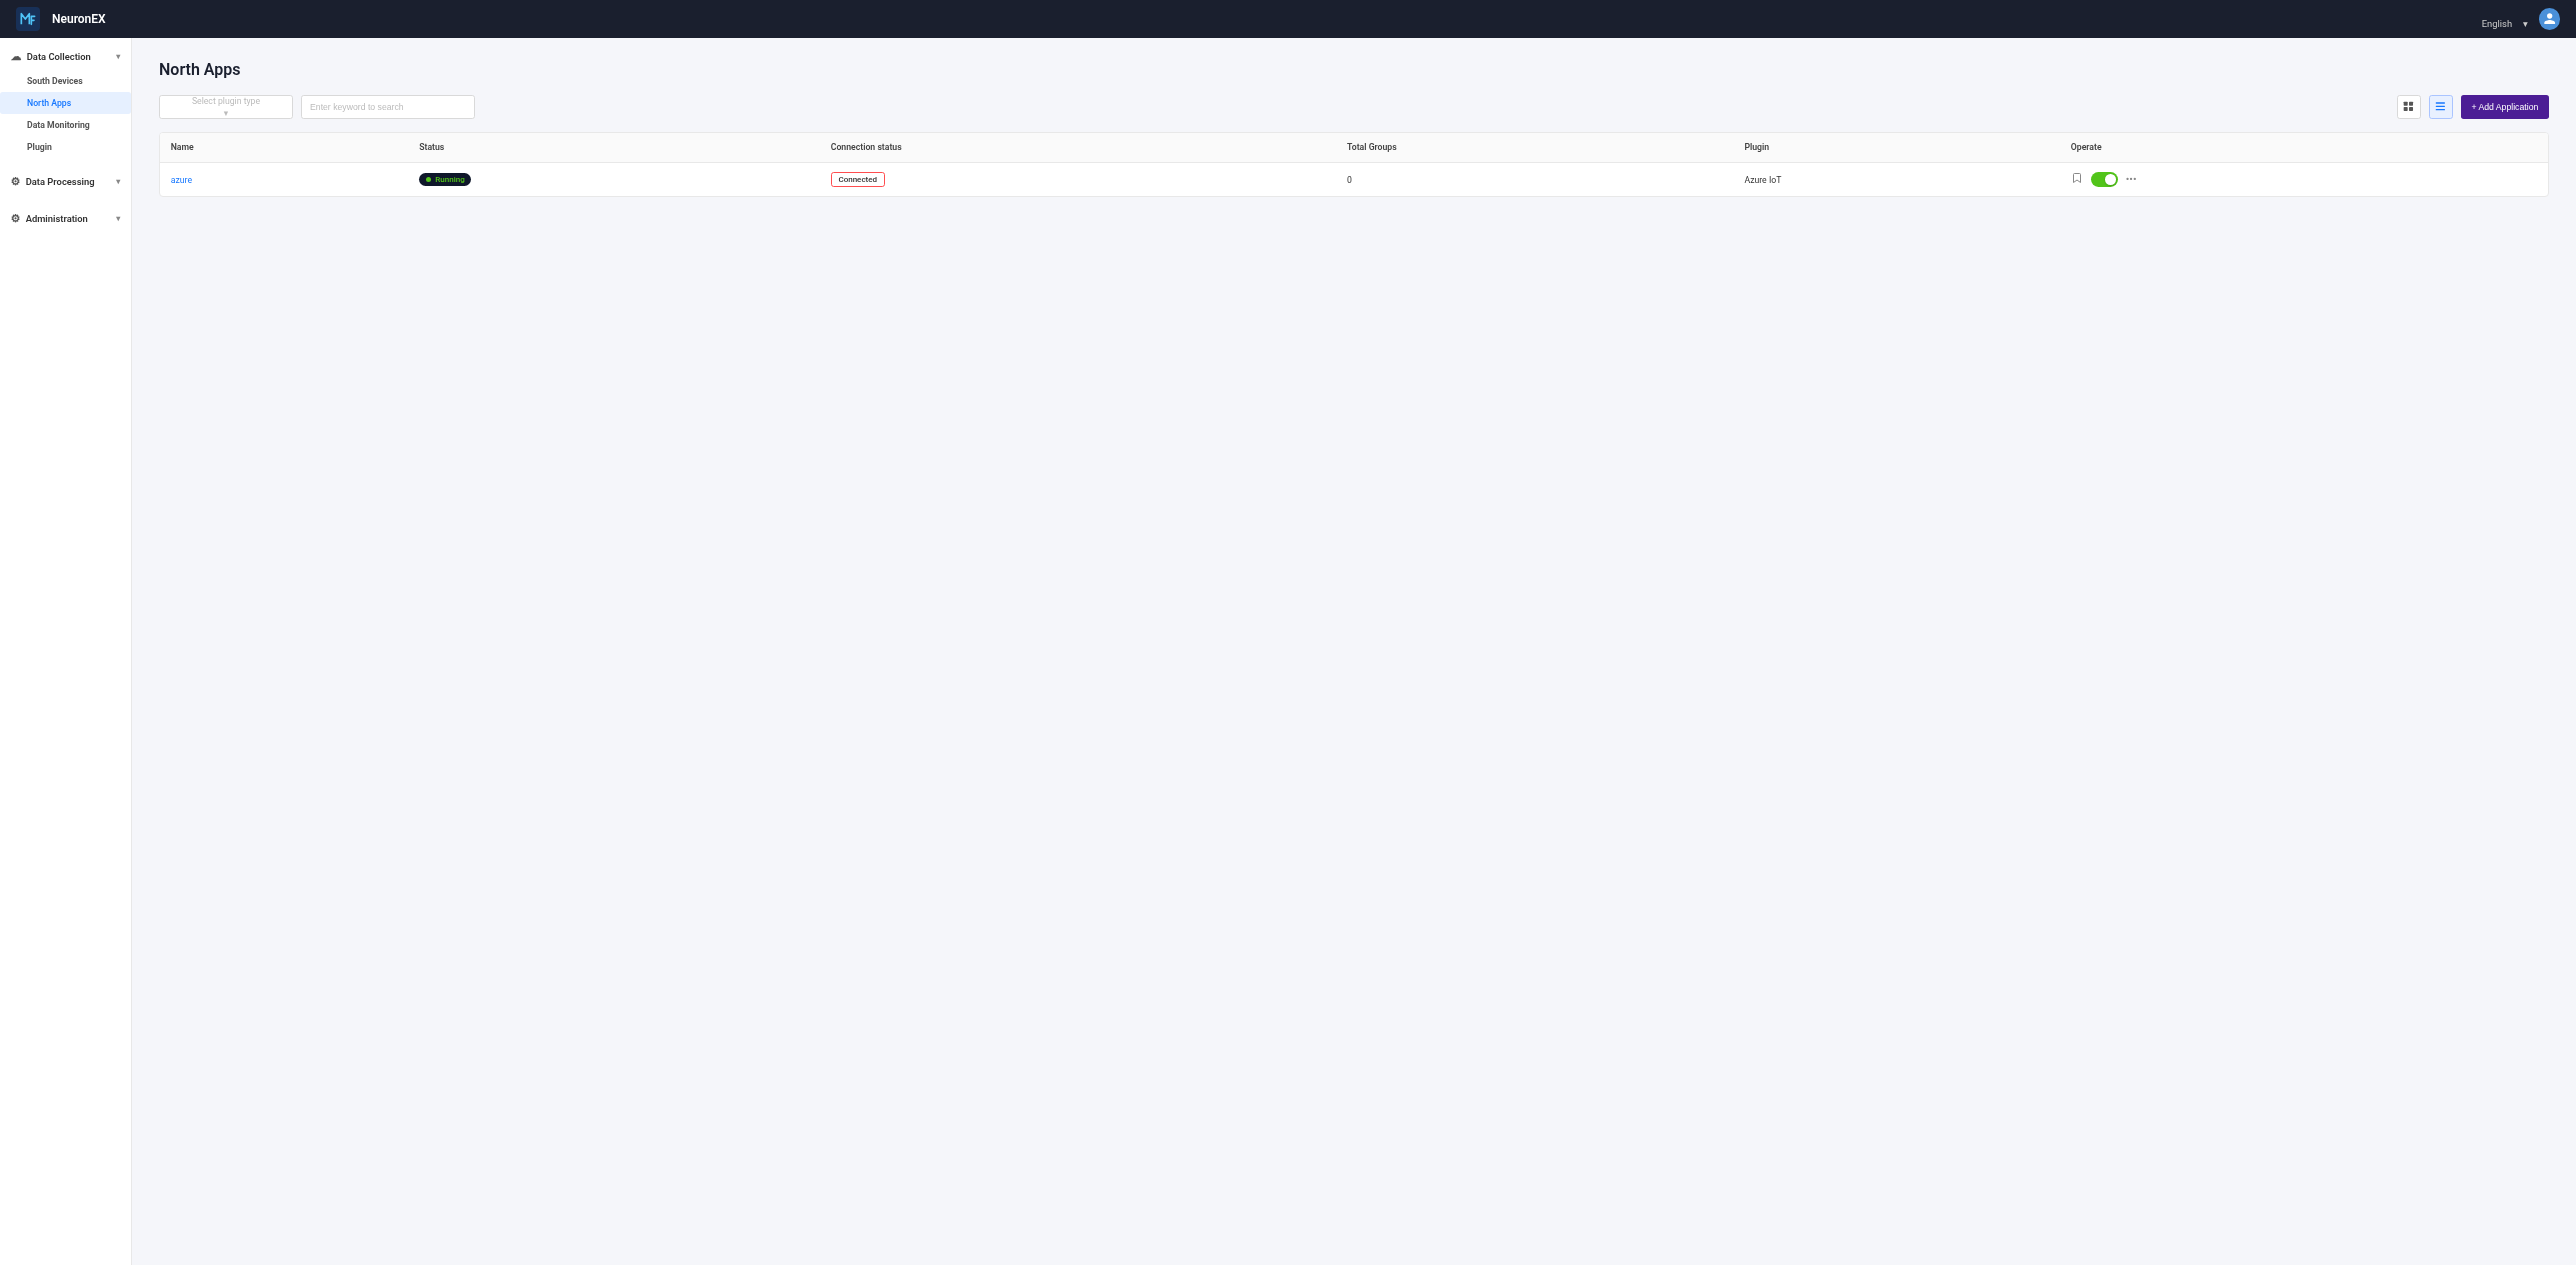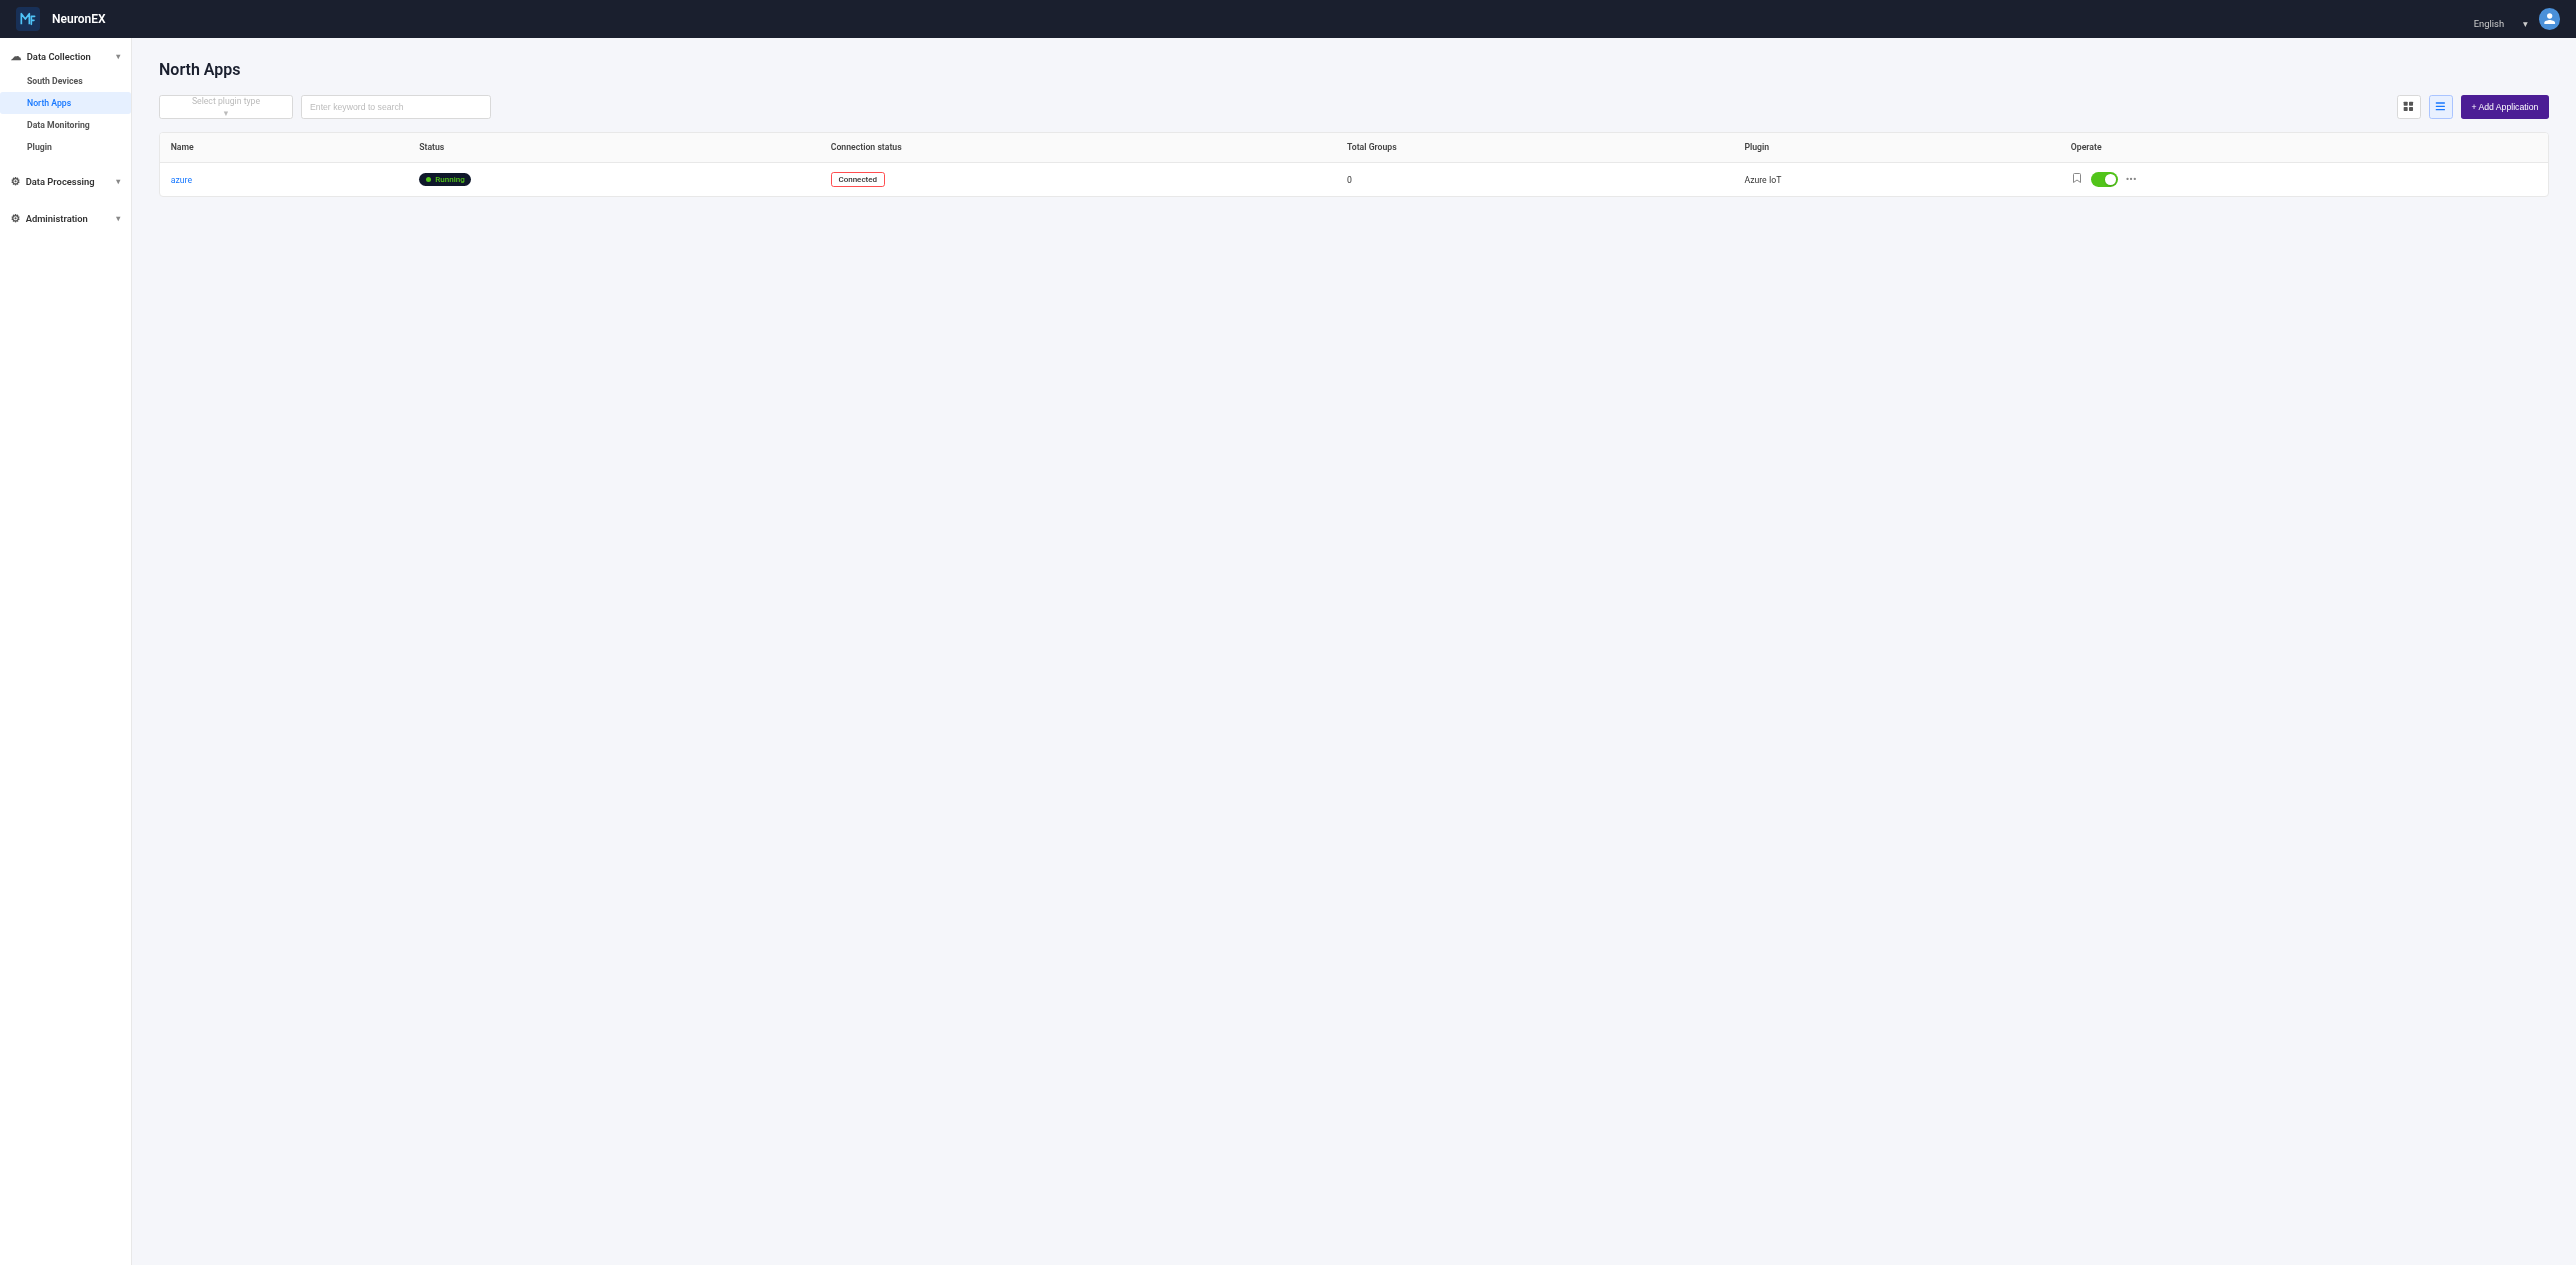--- a/index.html
+++ b/index.html
@@ -32,21 +32,21 @@
     .topnav-right {
       display: flex;
       align-items: center;
       gap: 10.7px;
     }
     .topnav-lang {
       color: #ccc;
       font-size: 9.4px;
       display: flex;
       align-items: center;
-      gap: 19px;
+      gap: 11px;
       cursor: pointer;
       margin-top: 9px;
     }
     .topnav-avatar {
       width: 21.5px;
       height: 21.5px;
       border-radius: 50%;
       background: #4a90d9;
       display: flex;
       align-items: center;
@@ -146,21 +146,21 @@
       font-size: 8.7px;
       color: #999;
       background: white;
       display: flex;
       align-items: center;
       justify-content: space-between;
       cursor: pointer;
       flex-direction: column;
     }
     .search-input {
-      width: 190px;
+      width: 174px;
       height: 24px;
       border: 0.7px solid #d9d9d9;
       border-radius: 2.7px;
       padding: 0 8px;
       font-size: 8.7px;
       color: #333;
       background: white;
       outline: none;
     }
     .search-input::placeholder {

